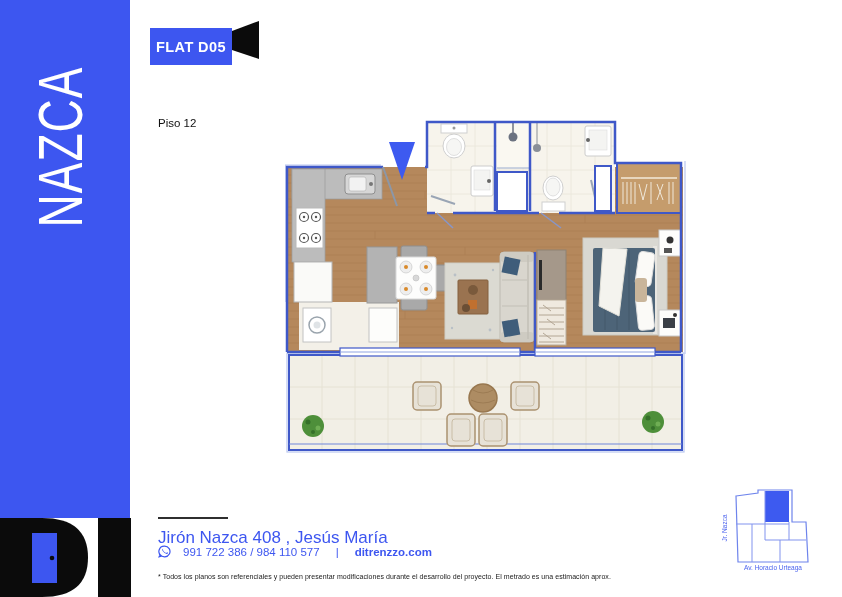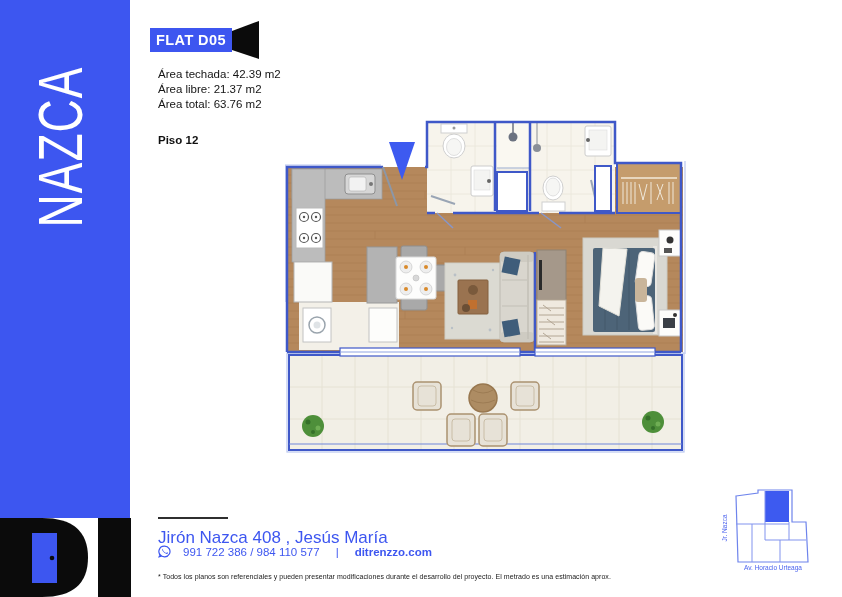--- a/index.html
+++ b/index.html
@@ -6,28 +6,28 @@
   .page{position:relative;width:842px;height:597px;background:#ffffff;overflow:hidden;
         font-family:"Liberation Sans",sans-serif;color:#161616;}
 
   
   .sidebar{position:absolute;left:0;top:0;width:130px;height:518px;background:#3d56f0;}
   .sidebar-name{position:absolute;left:60px;top:147px;color:#fff;font-size:46px;font-weight:500;
         letter-spacing:1px;white-space:nowrap;
         transform:translate(-50%,-50%) rotate(-90deg) scaleY(1.38);}
 
   
-  .badge{position:absolute;left:150px;top:28px;width:82px;height:24px;background:#3d56f0;
+  .badge{position:absolute;left:150px;top:28px;width:82px;height:37px;background:#3d56f0;
         color:#fff;font-weight:bold;font-size:14.5px;letter-spacing:.4px;
         display:flex;align-items:center;justify-content:center;}
   .badge-door{position:absolute;left:231px;top:19px;}
 
   
   .areas{position:absolute;left:158px;top:67px;font-size:11.5px;line-height:15px;color:#141414;}
-  .floor-label{position:absolute;left:158px;top:117px;font-size:11.5px;font-weight:bold;color:#101010;margin-top:17px;}
+  .floor-label{position:absolute;left:158px;top:117px;font-size:11.5px;font-weight:normal;color:#101010;}
 
   
   .plan{position:absolute;left:285px;top:110px;width:415px;height:370px;}
 
   
   .di-logo{position:absolute;left:0;top:518px;}
 
   
   .sep-line{position:absolute;left:158px;top:517px;width:70px;height:2px;background:#2f2f2f;}
   .address{position:absolute;left:158px;top:528px;font-size:17px;color:#3d56f0;}
@@ -56,34 +56,20 @@
     <span class="sidebar-name">NAZCA</span>
   </div>
 
   <div class="badge">
     <span>FLAT D05</span>
   </div>
   <svg class="badge-door" width="29" height="42" viewBox="0 0 29 42">
     <polygon points="1,12 28,2 28,40 1,31" fill="#0b0b0b"></polygon>
   </svg>
 
-  <div class="areas">
-    <div>
-      <span>Área techada:</span>
-      <span>42.39 m2</span>
-    </div>
-    <div>
-      <span>Área libre:</span>
-      <span>21.37 m2</span>
-    </div>
-    <div>
-      <span>Área total:</span>
-      <span>63.76 m2</span>
-    </div>
-  </div>
   <div class="floor-label">Piso 12</div>
 
   <svg class="plan" viewBox="0 0 415 370">
 
     <rect x="2" y="57" width="396" height="185" fill="#b5885c"></rect>
     <g stroke="#a5764a" stroke-width="0.7" opacity="0.55">
       <line x1="2" y1="65" x2="398" y2="65"></line>
         <line x1="2" y1="73" x2="398" y2="73"></line>
       <line x1="2" y1="81" x2="398" y2="81"></line>
         <line x1="2" y1="89" x2="398" y2="89"></line>

